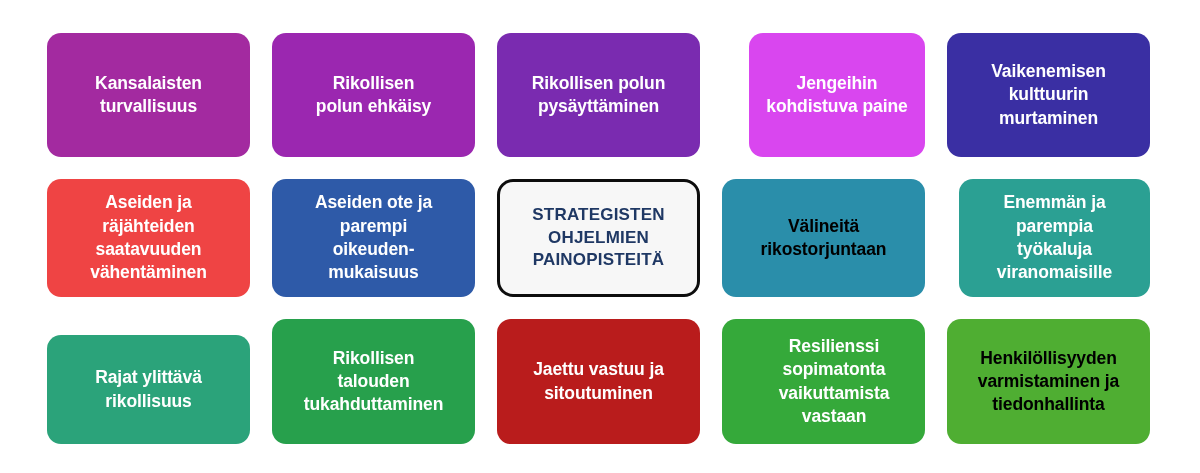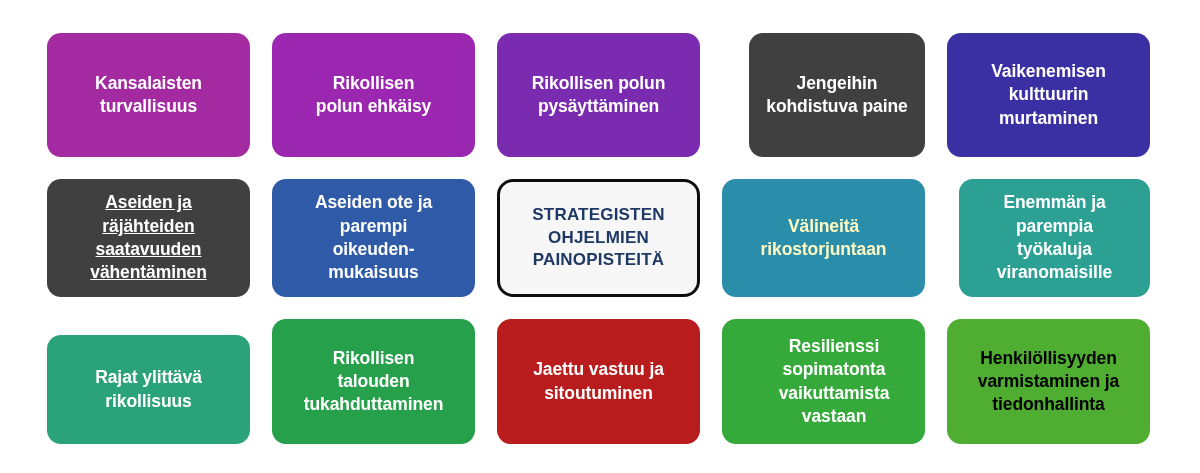--- a/index.html
+++ b/index.html
@@ -79,47 +79,47 @@
 turvallisuus</span>
       </div>
       <div class="cell" style="background: rgb(155, 39, 176); color: rgb(255, 255, 255);">
         <span class="label">Rikollisen
 polun ehkäisy</span>
       </div>
       <div class="cell" style="background: rgb(122, 43, 176); color: rgb(255, 255, 255);">
         <span class="label">Rikollisen polun
 pysäyttäminen</span>
       </div>
-      <div class="cell" style="background: #404040; color: rgb(255, 255, 255); margin-left: 27px;">
+      <div class="cell" style="background: #d946ef; color: rgb(255, 255, 255); margin-left: 27px;">
         <span class="label">Jengeihin
 kohdistuva paine</span>
       </div>
       <div class="cell" style="background: rgb(58, 47, 163); color: rgb(255, 255, 255); justify-content: center;">
         <span class="label">Vaikenemisen
 kulttuurin
 murtaminen</span>
       </div>
-      <div class="cell" style="background: #404040; color: rgb(255, 255, 255); text-decoration: underline;">
+      <div class="cell" style="background: #ef4444; color: rgb(255, 255, 255);">
         <span class="label">Aseiden ja
 räjähteiden
 saatavuuden
 vähentäminen</span>
       </div>
       <div class="cell" style="background: rgb(46, 90, 168); color: rgb(255, 255, 255);">
         <span class="label">Aseiden ote ja
 parempi
 oikeuden-
 mukaisuus</span>
       </div>
       <div class="cell center" style="color: rgb(31, 56, 100);">
         <span class="label">STRATEGISTEN
 OHJELMIEN
 PAINOPISTEITÄ</span>
       </div>
-      <div class="cell" style="background: rgb(42, 142, 170); color: #fef9c3;">
+      <div class="cell" style="background: rgb(42, 142, 170); color: #000000;">
         <span class="label">Välineitä
 rikostorjuntaan</span>
       </div>
       <div class="cell" style="background: rgb(43, 160, 147); color: rgb(255, 255, 255); margin-left: 12px;">
         <span class="label">Enemmän ja
 parempia
 työkaluja
 viranomaisille</span>
       </div>
       <div class="cell" style="background: rgb(43, 163, 122); color: rgb(255, 255, 255); margin-top: 16px;">

